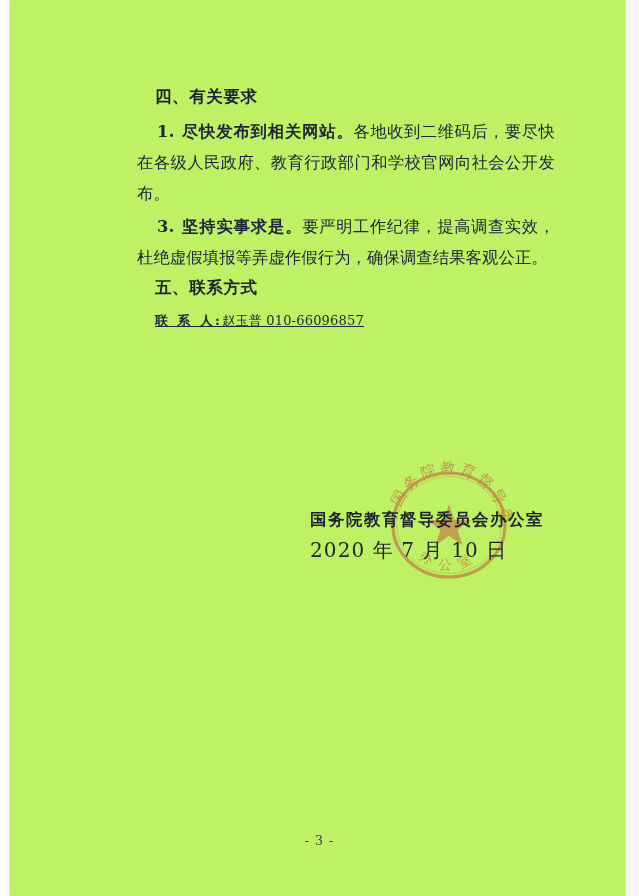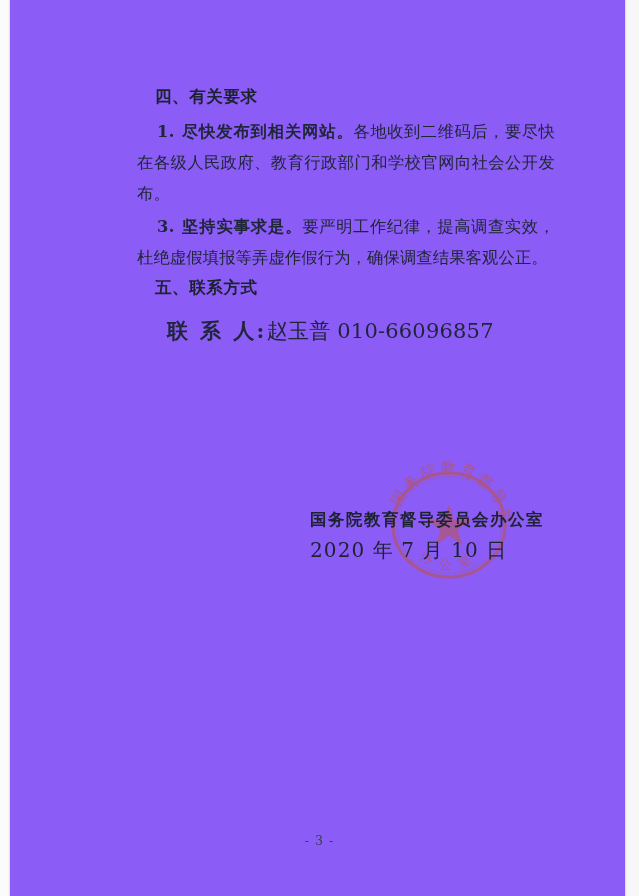--- a/index.html
+++ b/index.html
@@ -14,21 +14,21 @@
     font-family: "DejaVu Serif", "Liberation Serif", serif;
   }
 
   
   #page-sheet {
     position: absolute;
     left: 9px;
     top: 0px;
     width: 617px;
     height: 896px;
-    background: #8b5cf6;
+    background: #bef264;
     border-left: 1px solid #e3e3e3;
     border-right: 1px solid #dedede;
     box-sizing: border-box;
     box-shadow: 0 0 2px rgba(0,0,0,0.06);
   }
   #scan-left-gutter {
     position: absolute;
     left: 0px;
     top: 0px;
     width: 9px;
@@ -73,27 +73,28 @@
     letter-spacing: 0.15px;
     word-spacing: 0.4px;
   }
   .para .lead {
     font-weight: bold;
     letter-spacing: 0.5px;
     margin-top: 20px;
   }
 
   .contact-line {
-    font-size: 21px;
+    font-size: 13px;
     color: #20263a;
     line-height: 30px;
-    margin: 16px;
+    margin: 4px;
     padding-left: 14px;
     white-space: pre;
     letter-spacing: 0.2px;
+    text-decoration: underline;
   }
   .contact-label {
     font-weight: bold;
     letter-spacing: 2.4px;
   }
   .contact-value {
     font-family: "DejaVu Serif", "Liberation Serif", serif;
     letter-spacing: 0.2px;
   }
 

